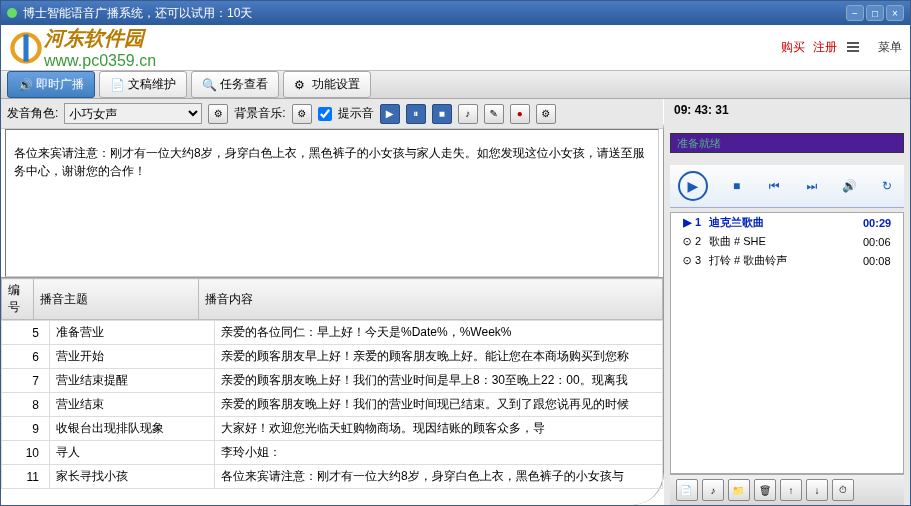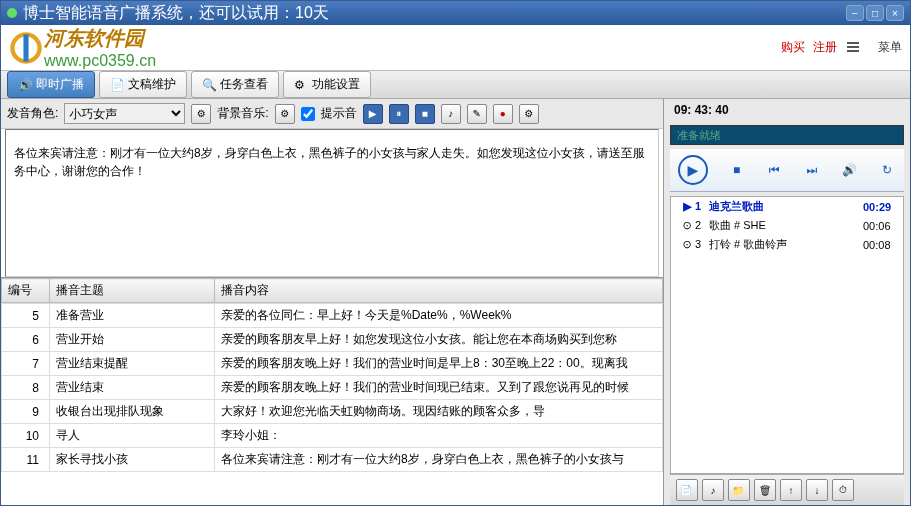--- a/index.html
+++ b/index.html
@@ -1,52 +1,52 @@
 <!DOCTYPE html>
 <html><head>
 <meta charset="utf-8">
 <style>
 * { margin: 0; padding: 0; box-sizing: border-box; font-family: "Microsoft YaHei", SimSun, sans-serif; font-size: 12px; }
 body { background: #e8e8e8; width: 911px; height: 506px; overflow: hidden; }
 .window { border: 1px solid #3a5a8a; background: #fff; width: 100%; height: 100%; display: flex; flex-direction: column; }
 .titlebar { background: linear-gradient(to bottom, #4a7ac0, #2a5a9a); color: #fff; height: 24px; display: flex; align-items: center; padding: 0 6px; }
 .titlebar .dot { width: 10px; height: 10px; border-radius: 50%; background: #6d6; margin-right: 6px; }
-.titlebar .title { flex: 1; font-size: 16px; }
+.titlebar .title { flex: 1; font-size: 12px; }
 .winbtns { display: flex; gap: 2px; }
 .winbtn { width: 18px; height: 16px; background: #5a8ac8; border: 1px solid #8ab; border-radius: 3px; display: flex; align-items: center; justify-content: center; color: #fff; font-size: 10px; cursor: pointer; }
 .logoarea { height: 46px; background: #fff; display: flex; align-items: center; padding: 0 8px; justify-content: space-between; border-bottom: 1px solid #bbb; }
 .logo { display: flex; align-items: center; gap: 1px; }
 .logo-text { color: #b87a00; font-size: 20px; font-weight: bold; font-style: italic; }
 .logo-sub { color: #3a9a3a; font-size: 16px; }
 .rightlinks { display: flex; align-items: center; gap: 8px; }
 .rightlinks a { color: #c00; text-decoration: none; }
 .rightlinks .menu { color: #333; display: flex; align-items: flex-start; gap: 17px; }
 .tabbar { background: linear-gradient(to bottom, #f0f0f0, #d8d8d8); border-bottom: 1px solid #aaa; height: 28px; display: flex; align-items: center; padding: 0 6px; gap: 4px; }
 .tab { padding: 4px 10px; border: 1px solid #aaa; background: linear-gradient(#fff,#e8e8e8); border-radius: 3px; display: flex; align-items: center; gap: 4px; cursor: pointer; }
 .tab.active { background: linear-gradient(#6aa0e0,#4080c0); color: #fff; border-color: #2a5a9a; }
 .tab .ticon { width: 14px; height: 14px; }
 .mainrow { flex: 1; display: flex; overflow: hidden; }
-.leftpane { flex: 1; display: flex; flex-direction: column; border-right: 1px solid #999; }
+.leftpane { flex: 1; display: flex; flex-direction: column; border-right: 1px solid #999; border-radius: 32px; }
 .controlbar { background: #e8e8e8; border-bottom: 1px solid #ccc; padding: 4px 6px; display: flex; align-items: center; gap: 6px; }
 .controlbar select { height: 21px; border: 1px solid #999; font-size: 12px; }
 .controlbar .lbl { white-space: nowrap; }
 .iconbtn { width: 20px; height: 20px; border: 1px solid #888; background: linear-gradient(#fff,#ddd); border-radius: 2px; display: flex; align-items: center; justify-content: center; cursor: pointer; font-size: 10px; }
 .iconbtn.blue { background: #3a6ab0; color: #fff; border-color: #2a4a80; }
 .iconbtn.red { color: #b00; }
 .script-label { padding: 4px 8px; background: #e8e8e8; }
 .script-text { flex: 0 0 148px; background: #fff; padding: 14px 8px; border: 1px inset #ccc; margin: 0 4px; overflow: auto; line-height: 1.5; }
 .lowtable { flex: 1; border-top: 1px solid #999; overflow: hidden; display: flex; flex-direction: column; }
 .lowtable table { width: 100%; border-collapse: collapse; }
 .lowtable th { background: linear-gradient(#f8f8f8,#e0e0e0); border: 1px solid #bbb; padding: 3px 6px; text-align: left; font-weight: normal; }
 .lowtable td { border: 1px solid #ddd; padding: 3px 6px; white-space: nowrap; overflow: hidden; text-overflow: ellipsis; }
 .lowtable td.num { text-align: right; padding-right: 10px; }
 .lowtable .tbody-wrap { overflow-y: scroll; flex: 1; }
 .rightpane { width: 246px; background: #e8e8e8; display: flex; flex-direction: column; }
 .clockline { text-align: left; font-weight: bold; padding: 4px 10px; }
-.player-display { background: #0c4a6e; color: #5a8; height: 20px; margin: 4px 6px; padding: 2px 6px; font-size: 11px; border: 1px solid #333; }
+.player-display { background: #4c1d95; color: #5a8; height: 20px; margin: 12px 6px; padding: 2px 6px; font-size: 11px; border: 1px solid #333; }
 .player-controls { display: flex; align-items: center; justify-content: space-between; padding: 6px 8px; background: linear-gradient(#fdfdfd,#e5eef7); border-bottom: 1px solid #aac; margin: 0 6px; }
 .pbtn { width: 18px; height: 18px; color: #1a5ab8; display: flex; align-items: center; justify-content: center; cursor: pointer; font-size: 12px; }
 .pbtn.play { width: 30px; height: 30px; border: 2px solid #1a5ab8; border-radius: 50%; font-size: 14px; }
 .playlist { flex: 1; background: #fff; margin: 4px 6px 0; border: 1px solid #aaa; overflow: hidden; display: flex; flex-direction: column; }
 .playlist table { width: 100%; border-collapse: collapse; }
 .playlist th { background: linear-gradient(#f4f4f4,#dedede); border: 1px solid #bbb; padding: 3px 4px; text-align: left; font-weight: normal; font-size: 11px; }
 .playlist td { padding: 2px 4px; font-size: 11px; }
 .playlist tr.sel td { color: #0020c0; font-weight: bold; }
 .playlist .body { flex: 1; overflow: auto; }
 .pl-toolbar { display: flex; gap: 4px; padding: 4px 6px; background: linear-gradient(#f0f0f0,#d8d8d8); border-top: 1px solid #aaa; margin: 0 6px; }
@@ -109,57 +109,57 @@
       <div class="tab">
         <span class="ticon">⚙</span>
         <span>功能设置</span>
       </div>
     </div>
 
   <div class="mainrow">
     <div class="leftpane">
       <div class="controlbar">
         <span class="lbl">发音角色:</span>
-        <select style="width:121px"><option>小巧女声</option></select>
+        <select style="width:138px"><option>小巧女声</option></select>
         <div class="iconbtn">⚙</div>
         <span class="lbl">背景音乐:</span>
         <div class="iconbtn">⚙</div>
         <input type="checkbox" class="chk" checked="" style="">
         <span class="lbl">提示音</span>
         <div class="iconbtn blue">▶</div>
         <div class="iconbtn blue">⏸</div>
         <div class="iconbtn blue">■</div>
         <div class="iconbtn">♪</div>
         <div class="iconbtn">✎</div>
         <div class="iconbtn red">●</div>
         <div class="iconbtn">⚙</div>
       </div>
       <div class="script-text">各位来宾请注意：刚才有一位大约8岁，身穿白色上衣，黑色裤子的小女孩与家人走失。如您发现这位小女孩，请送至服务中心，谢谢您的合作！</div>
       <div class="lowtable">
         <table>
           <thead>
               <tr>
-            <th style="width:48px">编号</th>
+            <th style="width:32px">编号</th>
             <th style="width:165px">播音主题</th>
             <th>播音内容</th>
           </tr>
             </thead>
         </table>
         <div class="tbody-wrap">
             <table>
               <tbody id="btrows">
                 <tr>
                   <td class="num" style="width:48px">5</td>
                   <td style="width:165px">准备营业</td>
                   <td>亲爱的各位同仁：早上好！今天是%Date%，%Week%</td>
                 </tr>
                 <tr>
                   <td class="num" style="width:48px">6</td>
                   <td style="width:165px">营业开始</td>
-                  <td>亲爱的顾客朋友早上好！如您发现这位小女孩。能让您在本商场购买到您称</td>
+                  <td>亲爱的顾客朋友早上好！亲爱的顾客朋友晚上好。能让您在本商场购买到您称</td>
                 </tr>
                 <tr>
                   <td class="num" style="width:48px">7</td>
                   <td style="width:165px">营业结束提醒</td>
                   <td>亲爱的顾客朋友晚上好！我们的营业时间是早上8：30至晚上22：00。现离我</td>
                 </tr>
                 <tr>
                   <td class="num" style="width:48px">8</td>
                   <td style="width:165px">营业结束</td>
                   <td>亲爱的顾客朋友晚上好！我们的营业时间现已结束。又到了跟您说再见的时候</td>
@@ -179,21 +179,21 @@
                   <td style="width:165px">家长寻找小孩</td>
                   <td>各位来宾请注意：刚才有一位大约8岁，身穿白色上衣，黑色裤子的小女孩与</td>
                 </tr>
               </tbody>
             </table>
           </div>
       </div>
     </div>
 
     <div class="rightpane">
-      <div class="clockline">09: 43: 40</div>
+      <div class="clockline">09: 43: 31</div>
       <div class="player-display">准备就绪</div>
       <div class="player-controls">
         <div class="pbtn play">▶</div>
         <div class="pbtn">■</div>
         <div class="pbtn">⏮</div>
         <div class="pbtn">⏭</div>
         <div class="pbtn">🔊</div>
         <div class="pbtn">↻</div>
       </div>
       <div class="playlist">

